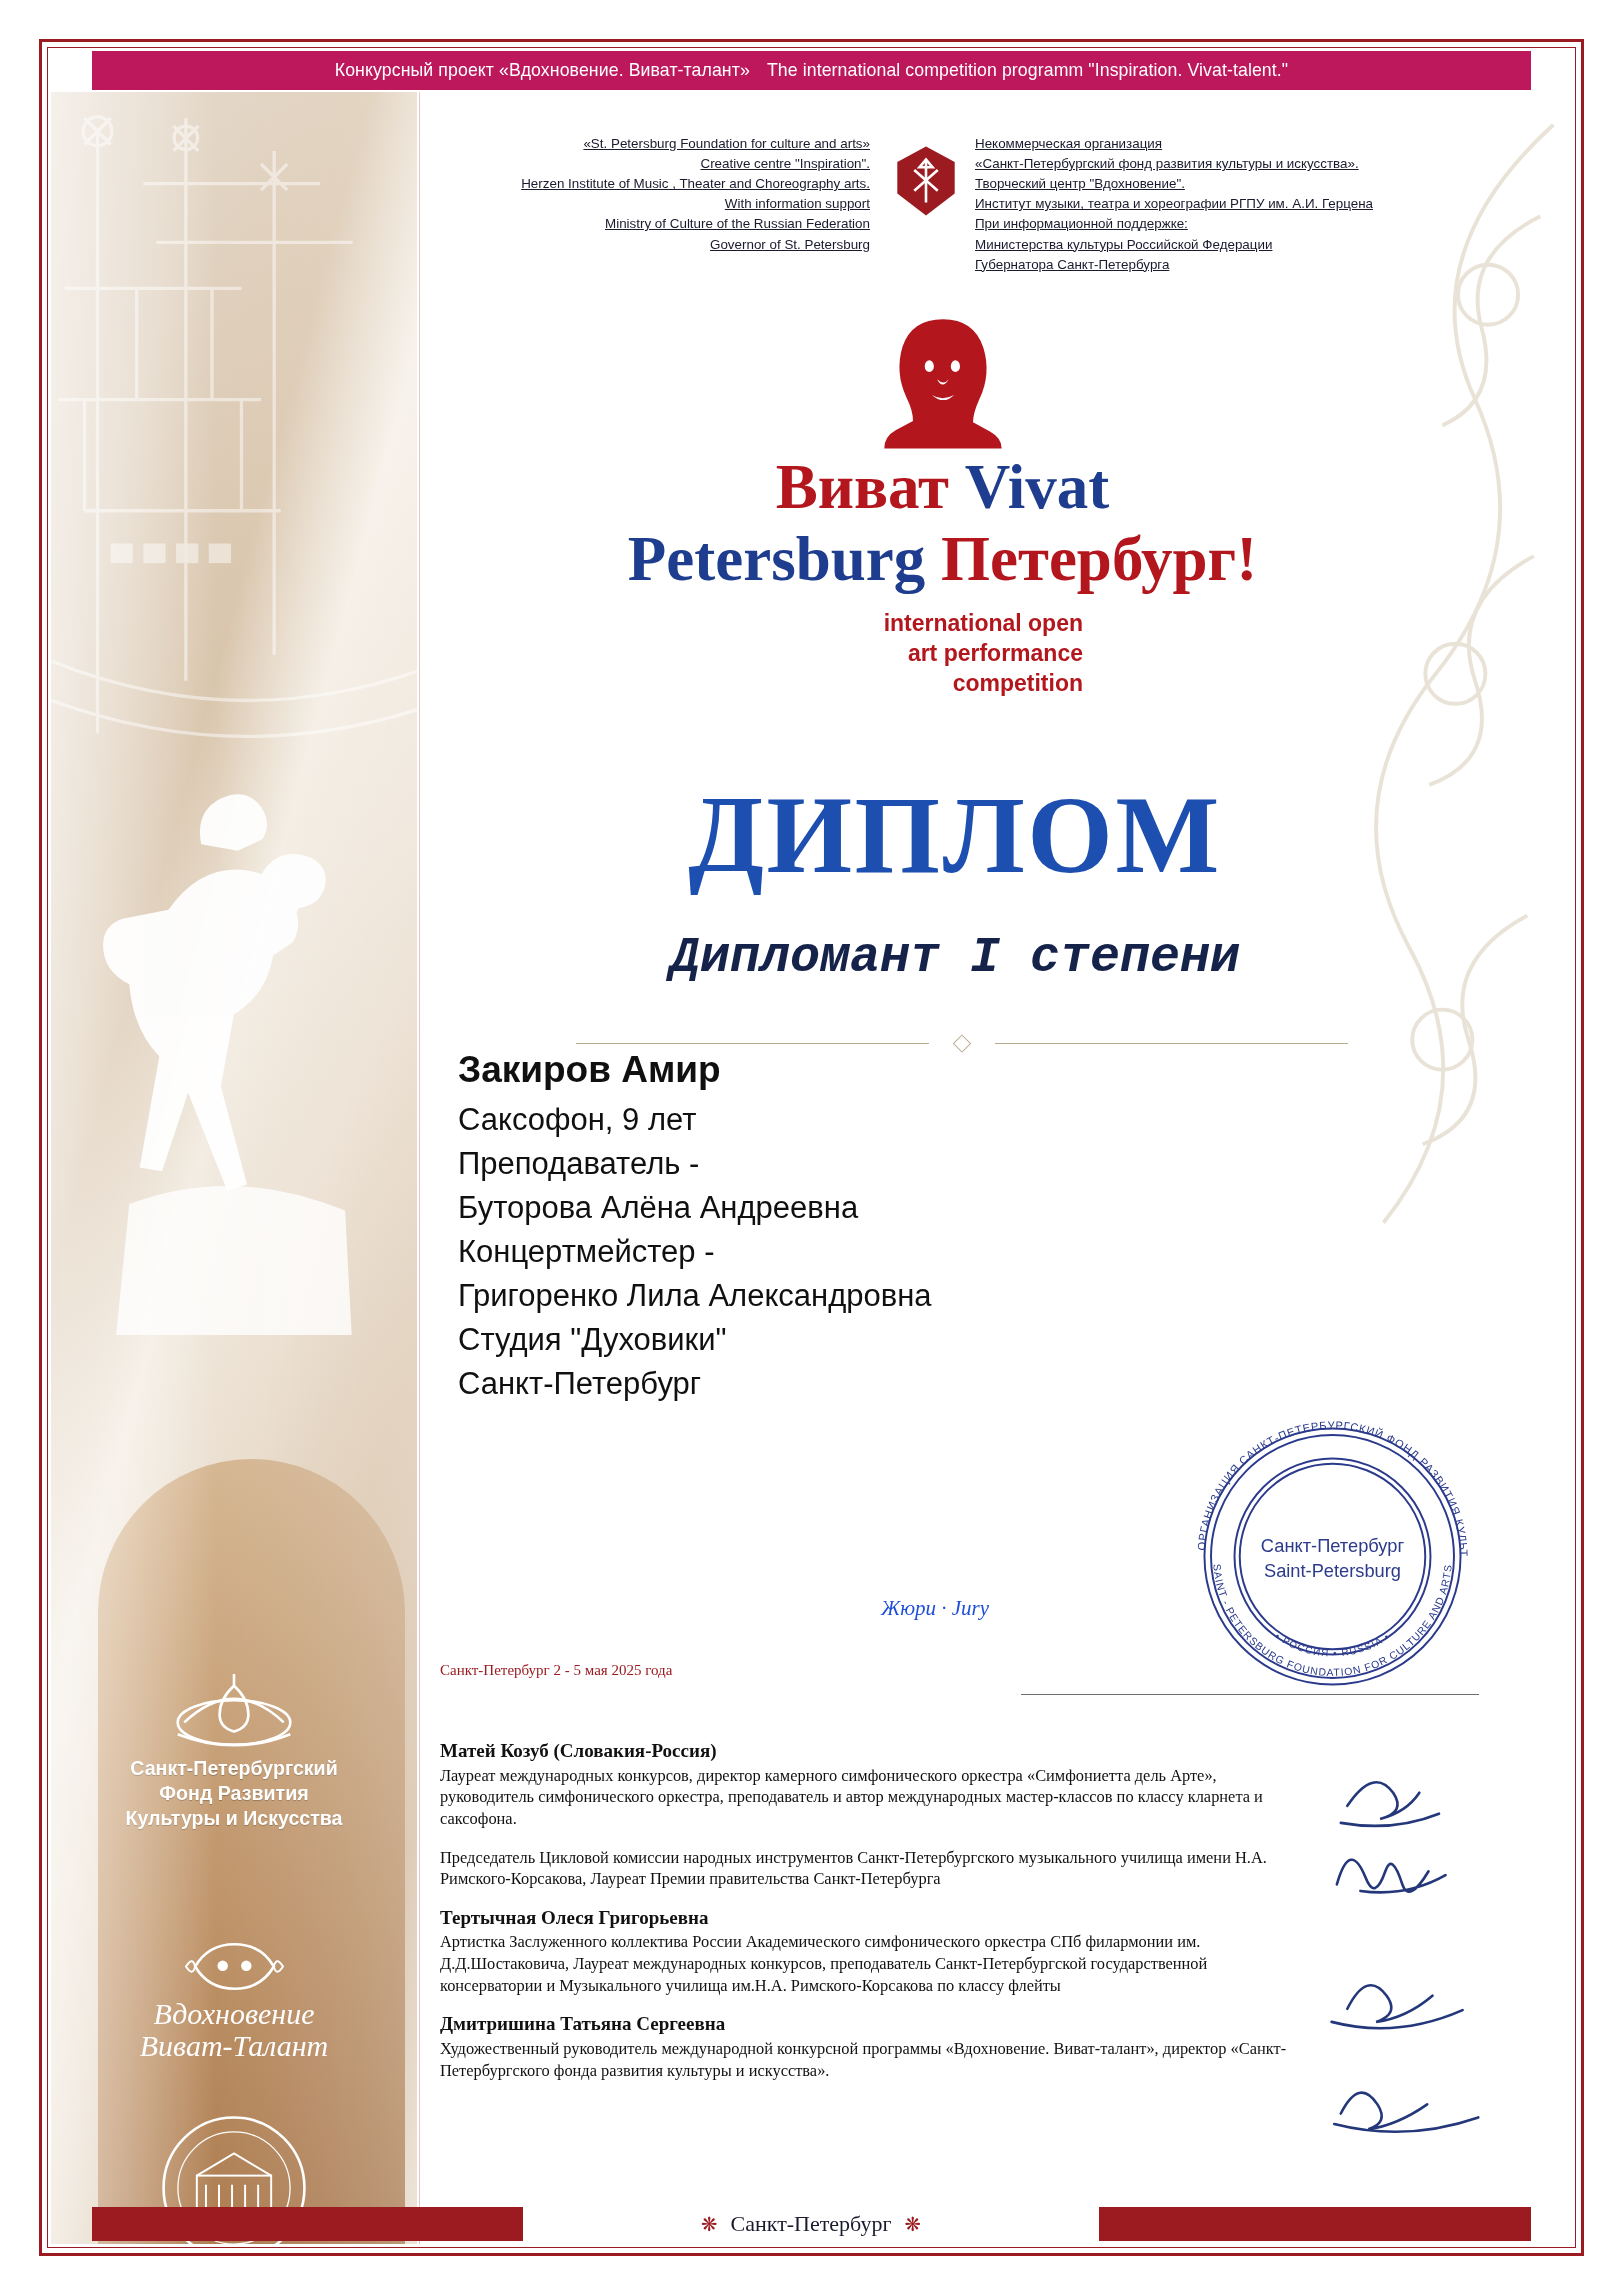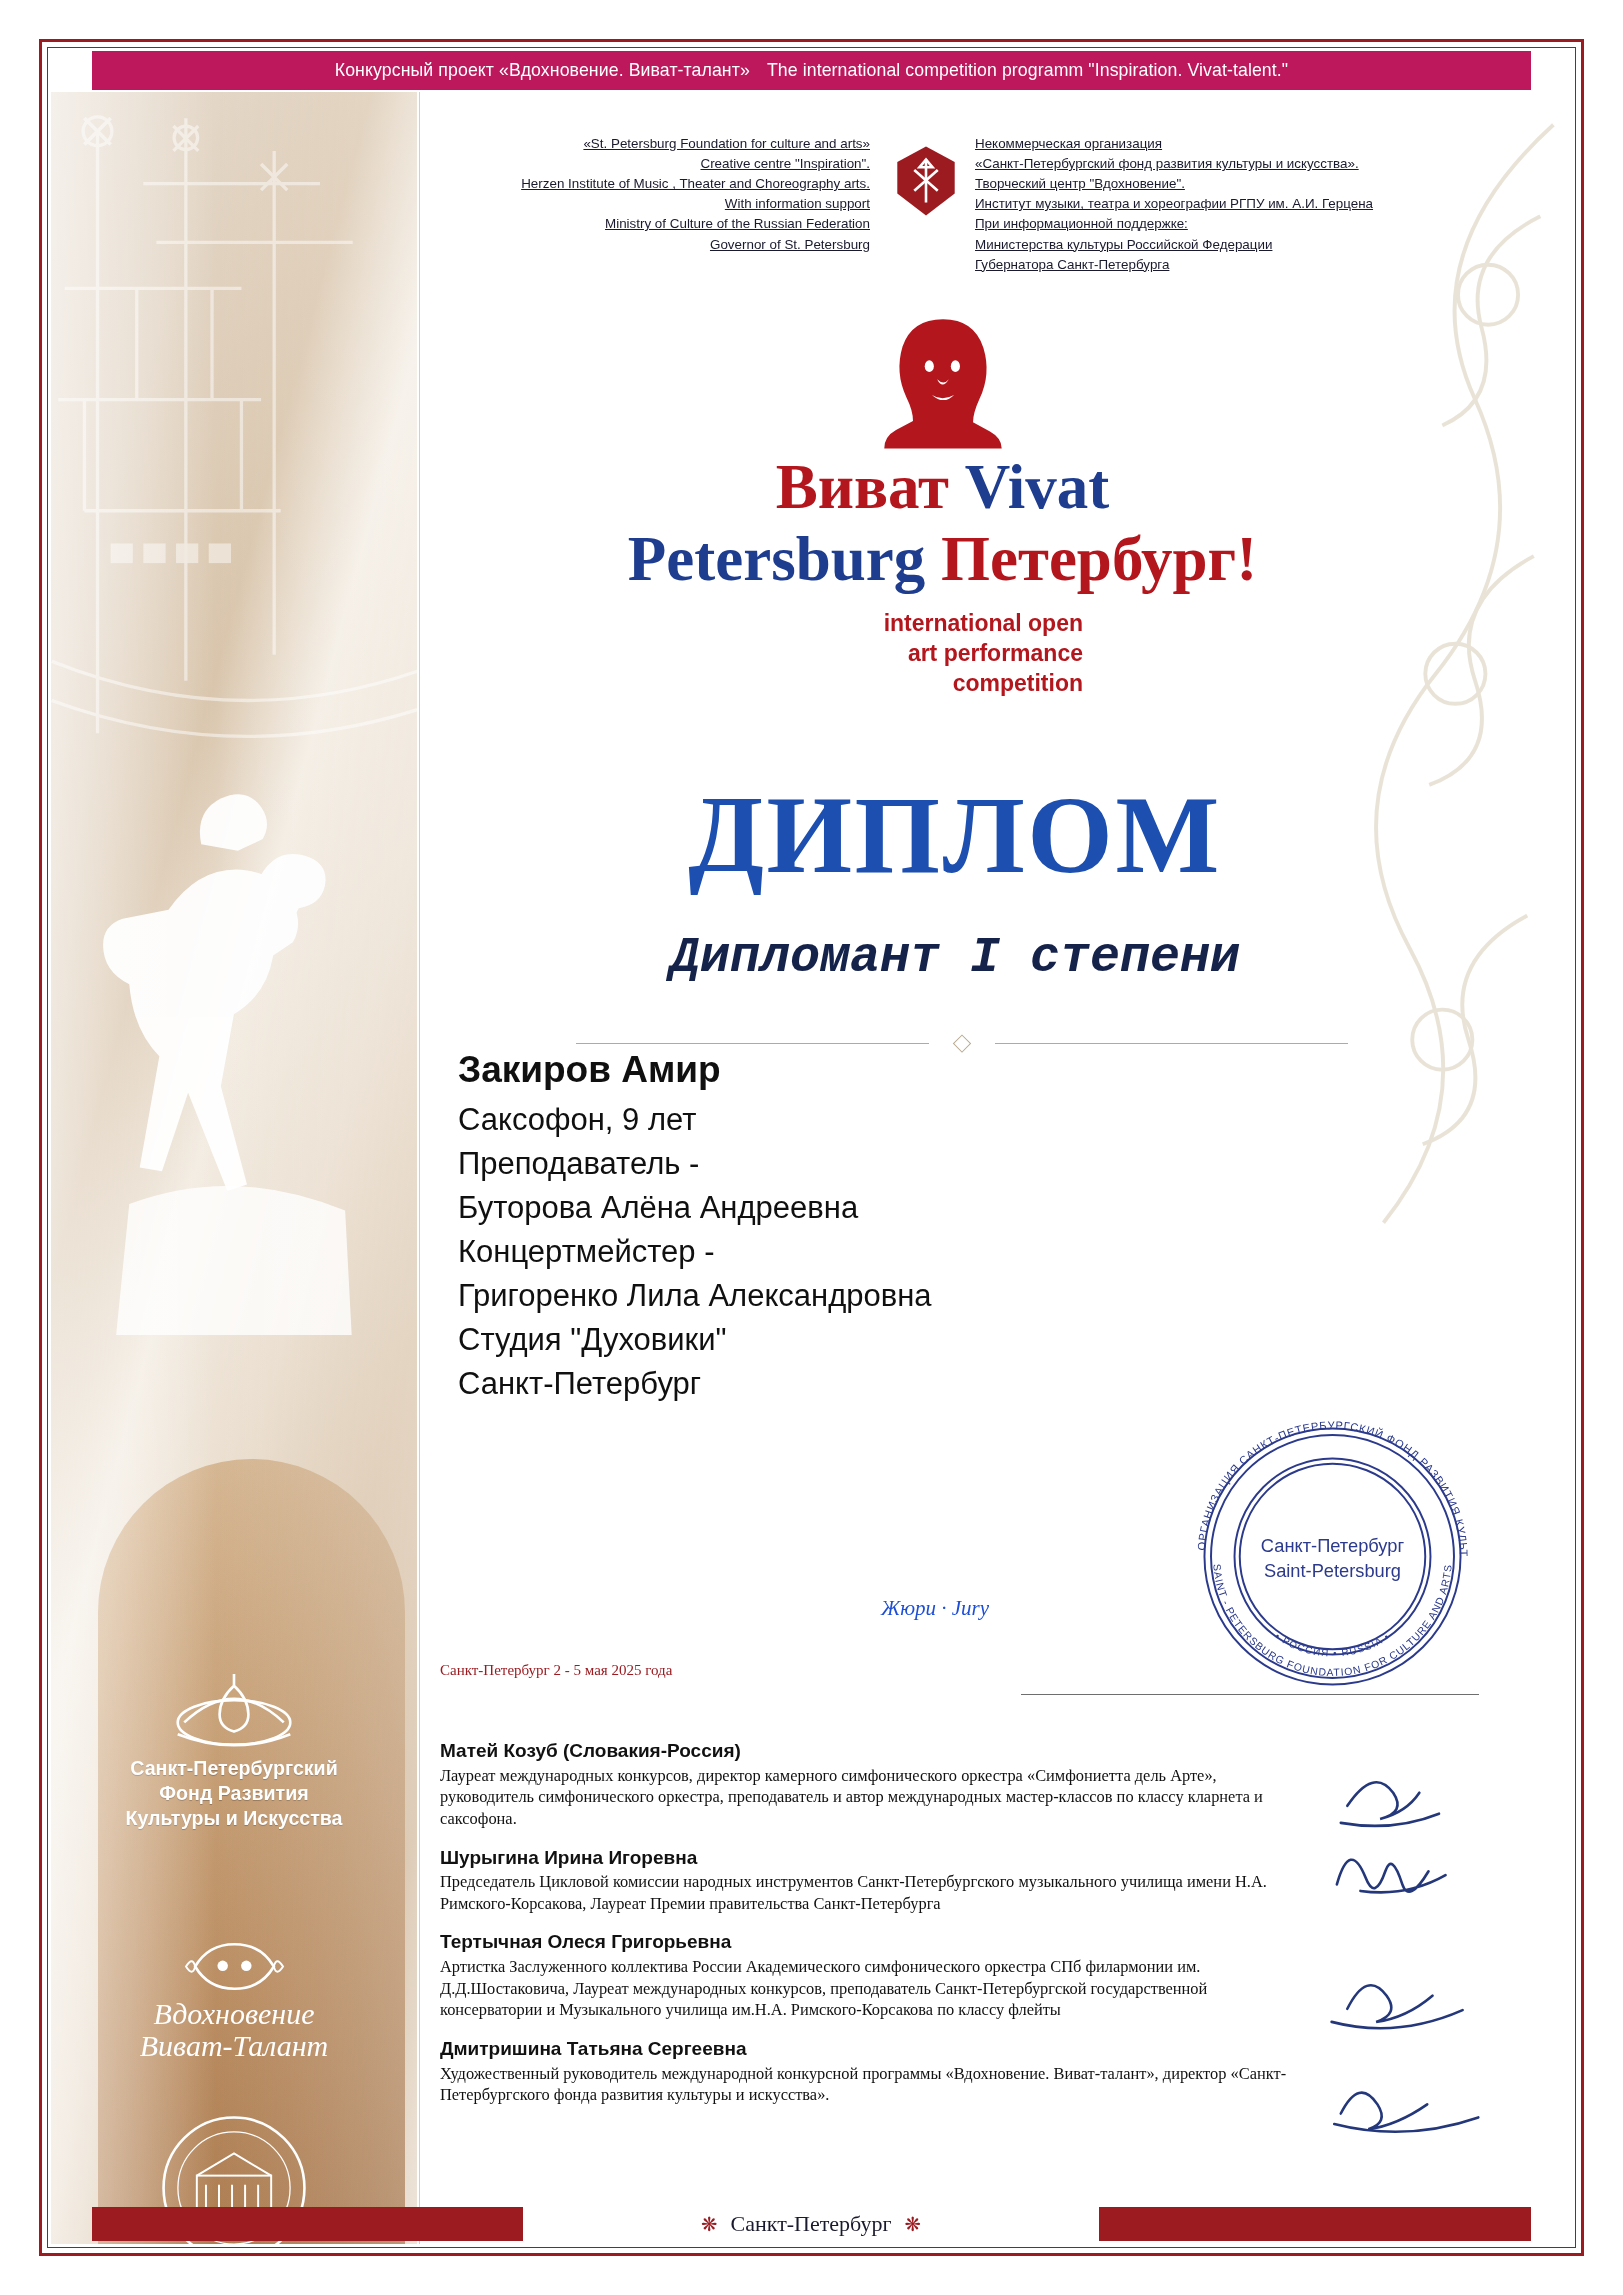--- a/index.html
+++ b/index.html
@@ -77,21 +77,21 @@
   .stamp{position:absolute;right:137px;top:1403px;width:307px;height:307px;}
 
   
   .city-date{position:absolute;left:440px;top:1662px;font-family:"Liberation Serif",serif;font-size:15px;color:#9b1b20;}
   .jury-title{position:absolute;left:837px;top:1596px;width:196px;text-align:center;font-family:"Liberation Serif",serif;font-style:italic;font-size:21px;color:#1d4ed8;}
   .jury-rule{position:absolute;left:1021px;top:1694px;width:458px;height:0.7px;background:#6e6e6e;}
 
   
   .jury{position:absolute;left:440px;top:1740px;width:864px;color:#111;}
   .j-item{margin-bottom:17px;}
-  .j-name{font-family:Liberation Sans, sans-serif;font-weight:bold;font-size:19px;margin-bottom:2.6px;}
+  .j-name{font-family:Liberation Serif, serif;font-weight:bold;font-size:19px;margin-bottom:2.6px;}
   .j-desc{font-family:"Liberation Serif",serif;font-size:16.4px;line-height:1.32;}
 
   .signs{position:absolute;left:1321px;top:1760px;width:236px;height:419px;}
 
   
   .bottom{position:absolute;left:92px;bottom:54px;width:1439px;height:34px;background:#9b1b20;}
   .bottom-white{position:absolute;left:523px;bottom:54px;width:576px;height:34px;background:#fff;display:flex;align-items:center;justify-content:center;gap:13px;}
   .bottom-white .t{font-family:"Liberation Serif",serif;font-size:22px;color:#1a1a2e;}
   .snow{color:#9b1b20;font-size:19.6px;}
 
@@ -312,21 +312,20 @@
   <div class="city-date">Санкт-Петербург 2 - 5 мая 2025 года</div>
   <div class="jury-title">Жюри · Jury</div>
   <div class="jury-rule"></div>
 
   <div class="jury">
     <div class="j-item">
       <div class="j-name">Матей Козуб (Словакия-Россия)</div>
       <div class="j-desc">Лауреат международных конкурсов, директор камерного симфонического оркестра «Симфониетта дель Арте», руководитель симфонического оркестра, преподаватель и автор международных мастер-классов по классу кларнета и саксофона.</div>
     </div>
     <div class="j-item">
-      <div class="j-name">Шурыгина Ирина Игоревна</div>
       <div class="j-desc">Председатель Цикловой комиссии народных инструментов Санкт-Петербургского музыкального училища имени Н.А. Римского-Корсакова, Лауреат Премии правительства Санкт-Петербурга</div>
     </div>
     <div class="j-item">
       <div class="j-name">Тертычная Олеся Григорьевна</div>
       <div class="j-desc">Артистка Заслуженного коллектива России Академического симфонического оркестра СПб филармонии им. Д.Д.Шостаковича, Лауреат международных конкурсов, преподаватель Санкт-Петербургской государственной консерватории и Музыкального училища им.Н.А. Римского-Корсакова по классу флейты</div>
     </div>
     <div class="j-item">
       <div class="j-name">Дмитришина Татьяна Сергеевна</div>
       <div class="j-desc">Художественный руководитель международной конкурсной программы «Вдохновение. Виват-талант», директор «Санкт-Петербургского фонда развития культуры и искусства».</div>
     </div>

